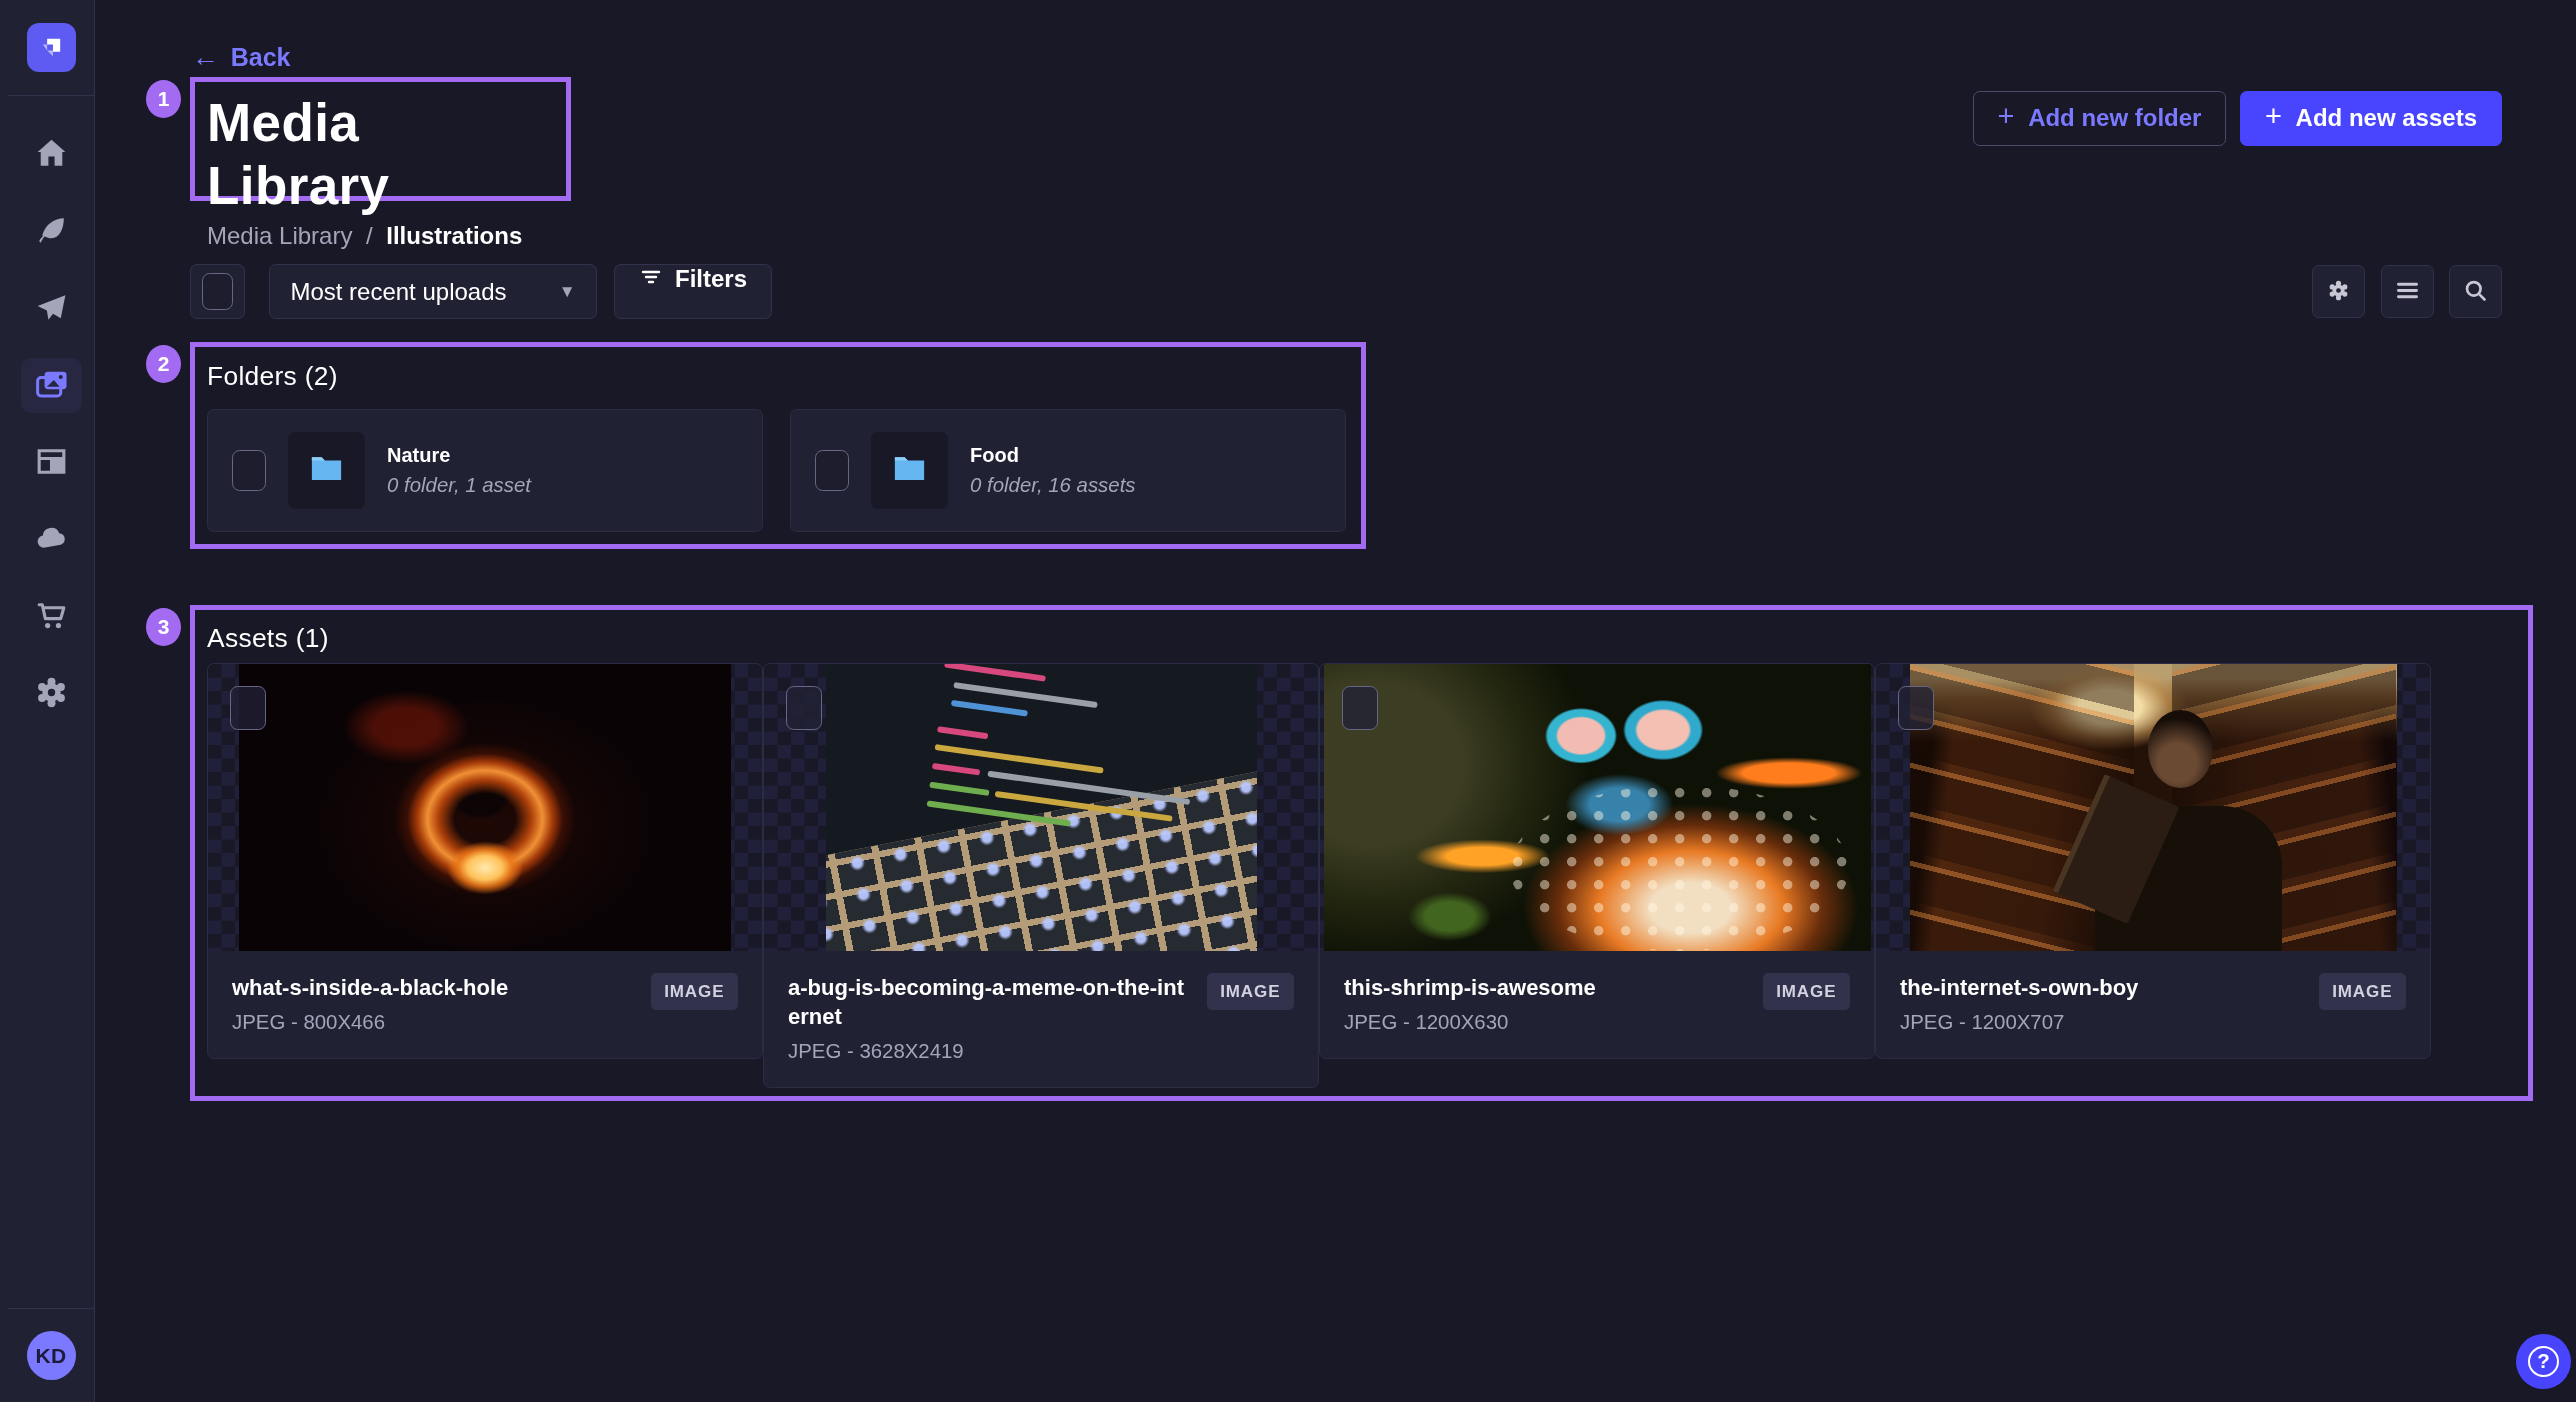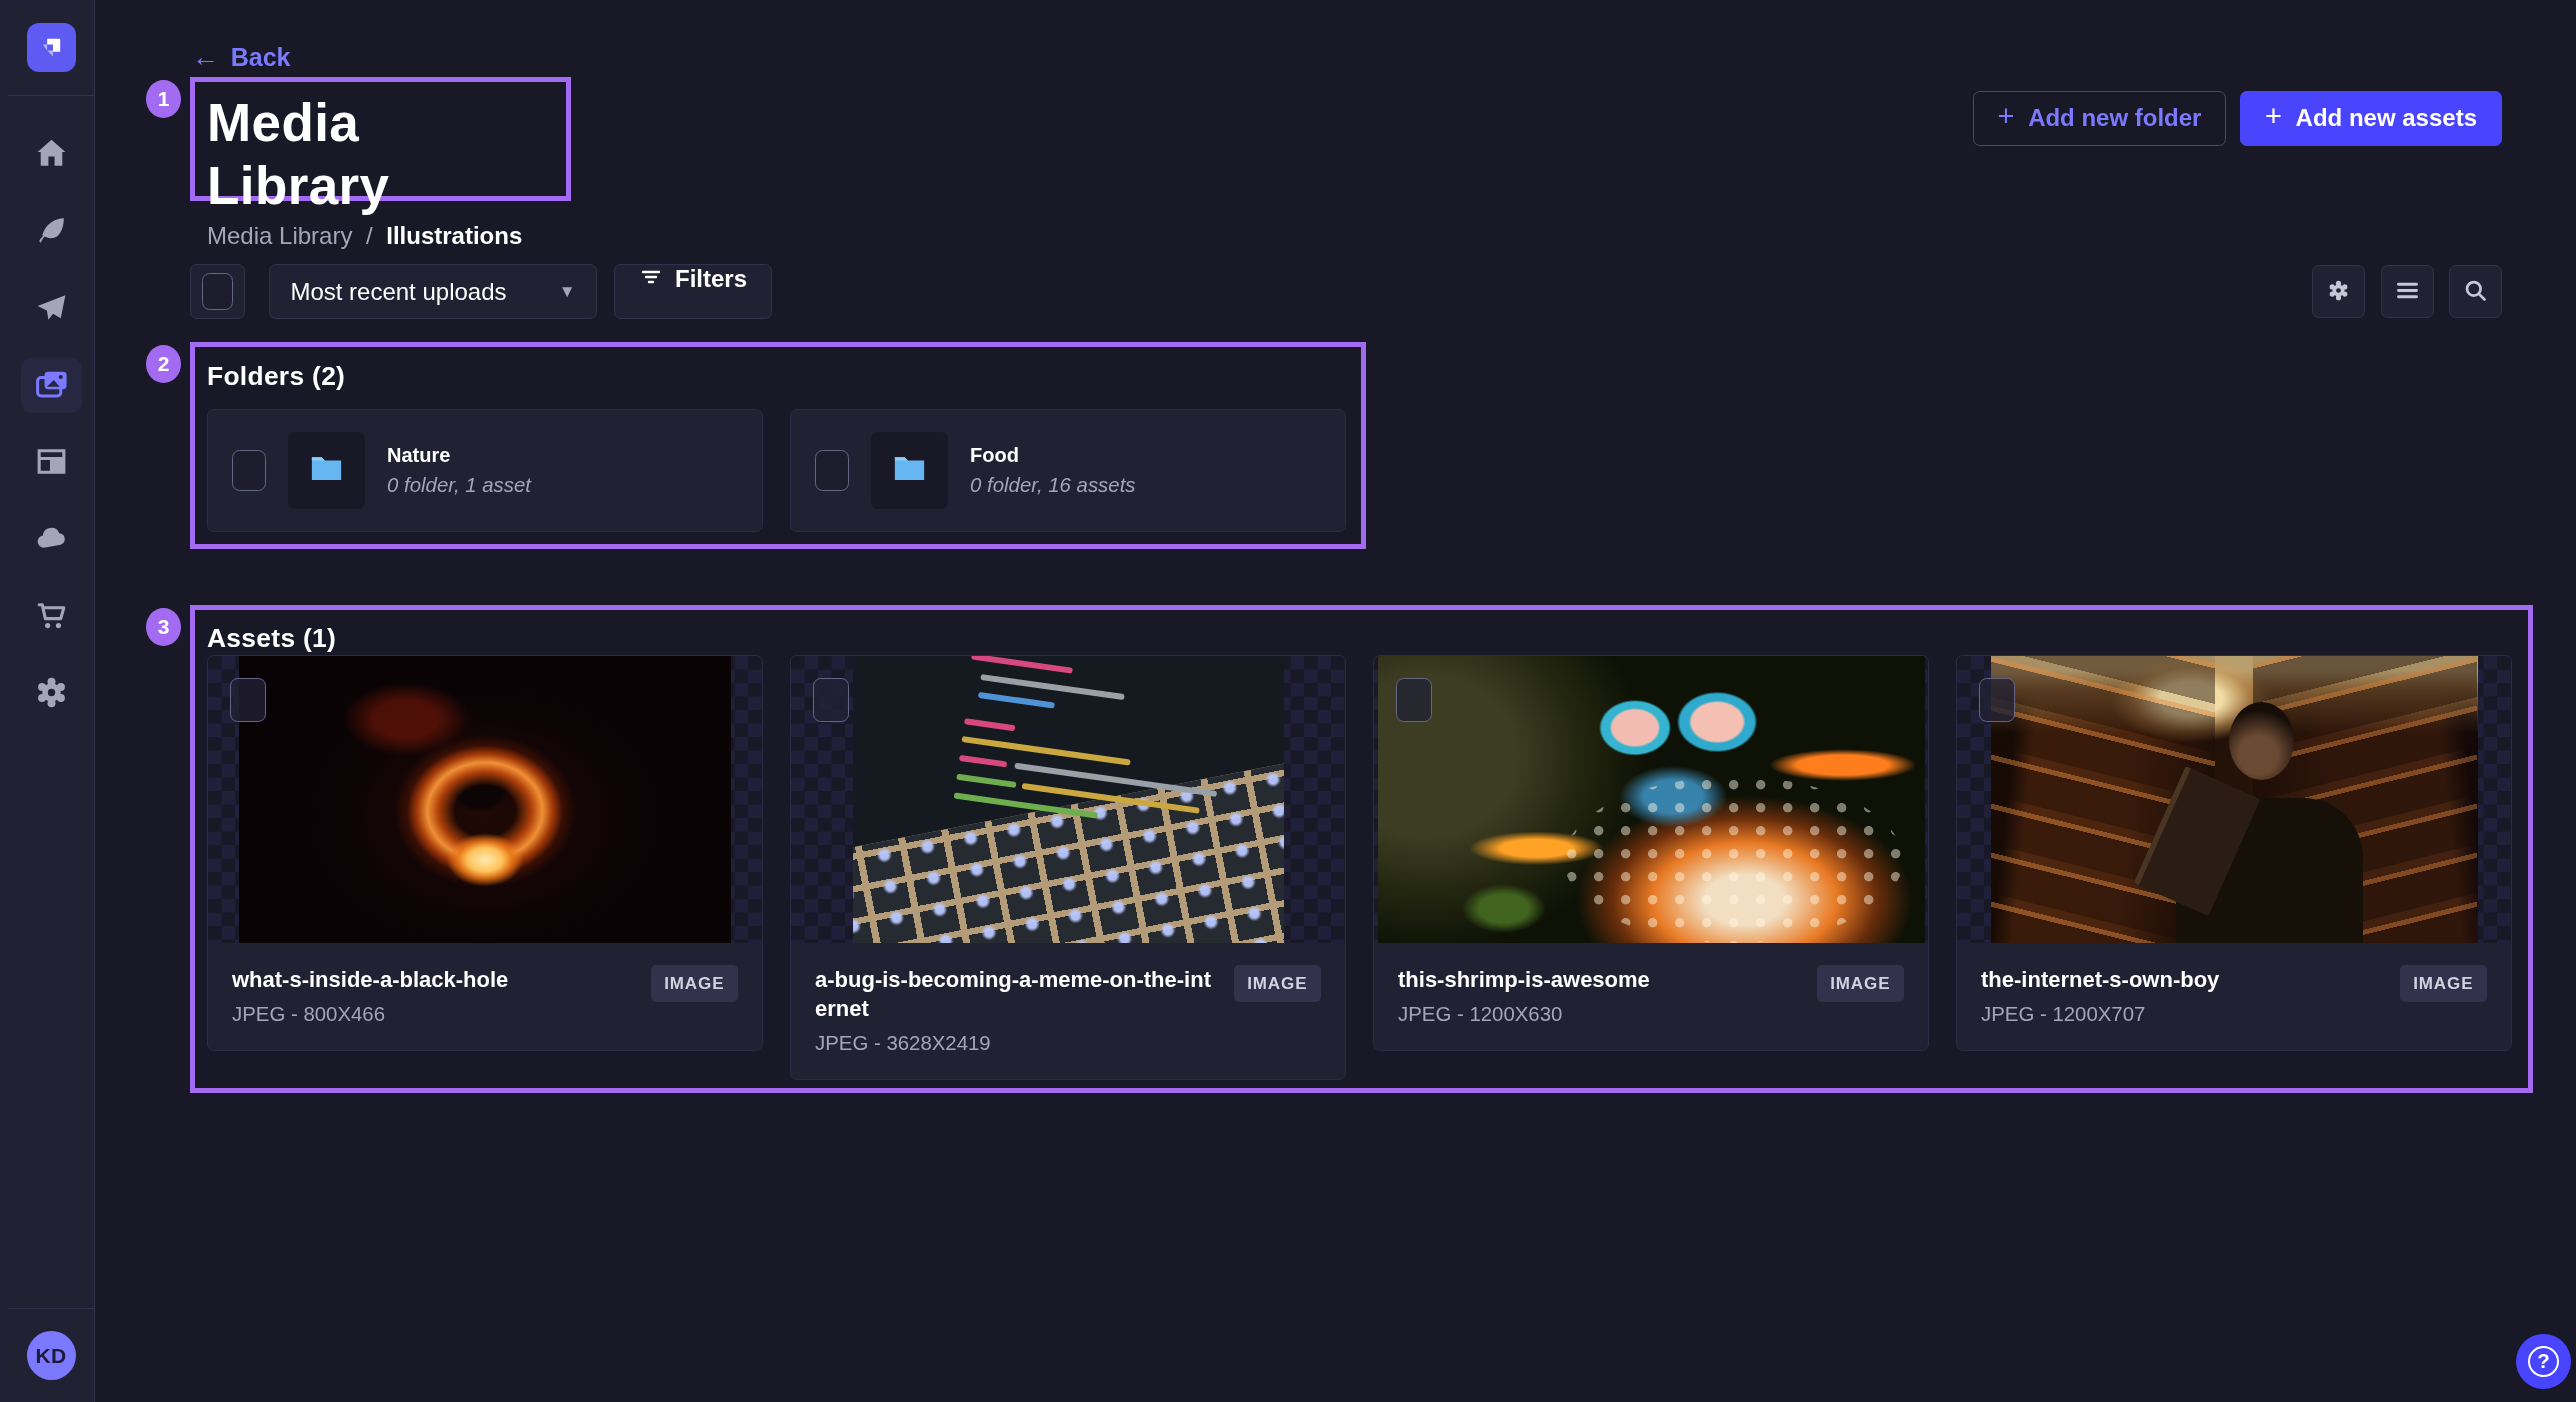--- a/index.html
+++ b/index.html
@@ -70,34 +70,34 @@
     border:0.9px solid #32324d; border-radius:6.8px; color:#fff; font-size:24px; font-weight:600;
     display:flex; align-items:flex-start; gap:12px; cursor:pointer; font-family:"Liberation Sans", sans-serif; }
   .spacer { flex:1; }
   .icon-btn { width:53px; height:53px; margin-left:15.3px; background:#212134;
     border:0.9px solid #32324d; border-radius:6.8px; display:flex; align-items:center;
     justify-content:center; cursor:pointer; }
   .icon-btn svg { width:27px; height:27px; }
 
   
   .folders-box { margin-top:23px; width:1176px; padding:13.6px 12px 12px 12px; }
-  .section-heading { color:#fff; font-size:26.4px; font-weight:700; letter-spacing:0.3px; }
+  .section-heading { color:#fff; font-size:26.4px; font-weight:400; letter-spacing:0.3px; }
   .folders-grid { display:grid; grid-template-columns:repeat(2,556px); gap:27px; margin-top:17px; }
   .folder-card { height:123px; background:#212134; border:0.9px solid #2b2b44; border-radius:6.8px;
     display:flex; align-items:center; padding:0 24px; gap:22px; cursor:pointer; }
   .folder-thumb { width:77px; height:77px; background:#181826; border-radius:6.8px;
     display:flex; align-items:center; justify-content:center; }
   .folder-thumb svg { width:39px; height:39px; }
   .folder-name { color:#fff; font-size:20px; font-weight:600; }
   .folder-meta { color:#a5a5ba; font-size:20.4px; margin-top:6.8px;font-style:italic; }
 
   
   .assets-box { margin-top:56px; width:2343px; padding:13.6px 12px 8.5px 12px; }
-  .assets-grid { display:grid; grid-template-columns:repeat(4,556px); gap:27px;
-    margin-top:1px; align-items:start; }
+  .assets-grid { display:grid; grid-template-columns:repeat(4,556px); 
+    margin-top:9px; align-items:start; }
   .asset-card { background:#212134; border:0.9px solid #2b2b44; border-radius:6.8px;
     overflow:hidden; cursor:pointer; }
   .thumb { height:287px; position:relative; background-color:#181826;
     background-image:
       linear-gradient(45deg,#20203a 25%,transparent 25%,transparent 75%,#20203a 75%),
       linear-gradient(45deg,#20203a 25%,transparent 25%,transparent 75%,#20203a 75%);
     background-position:0 0,13.6px 13.6px; background-size:27px 27px;
     display:flex; justify-content:center; }
   .thumb-img { height:100%; position:relative; overflow:hidden; }
   .thumb-check { position:absolute; left:22px; top:22px; width:36px; height:44px;

